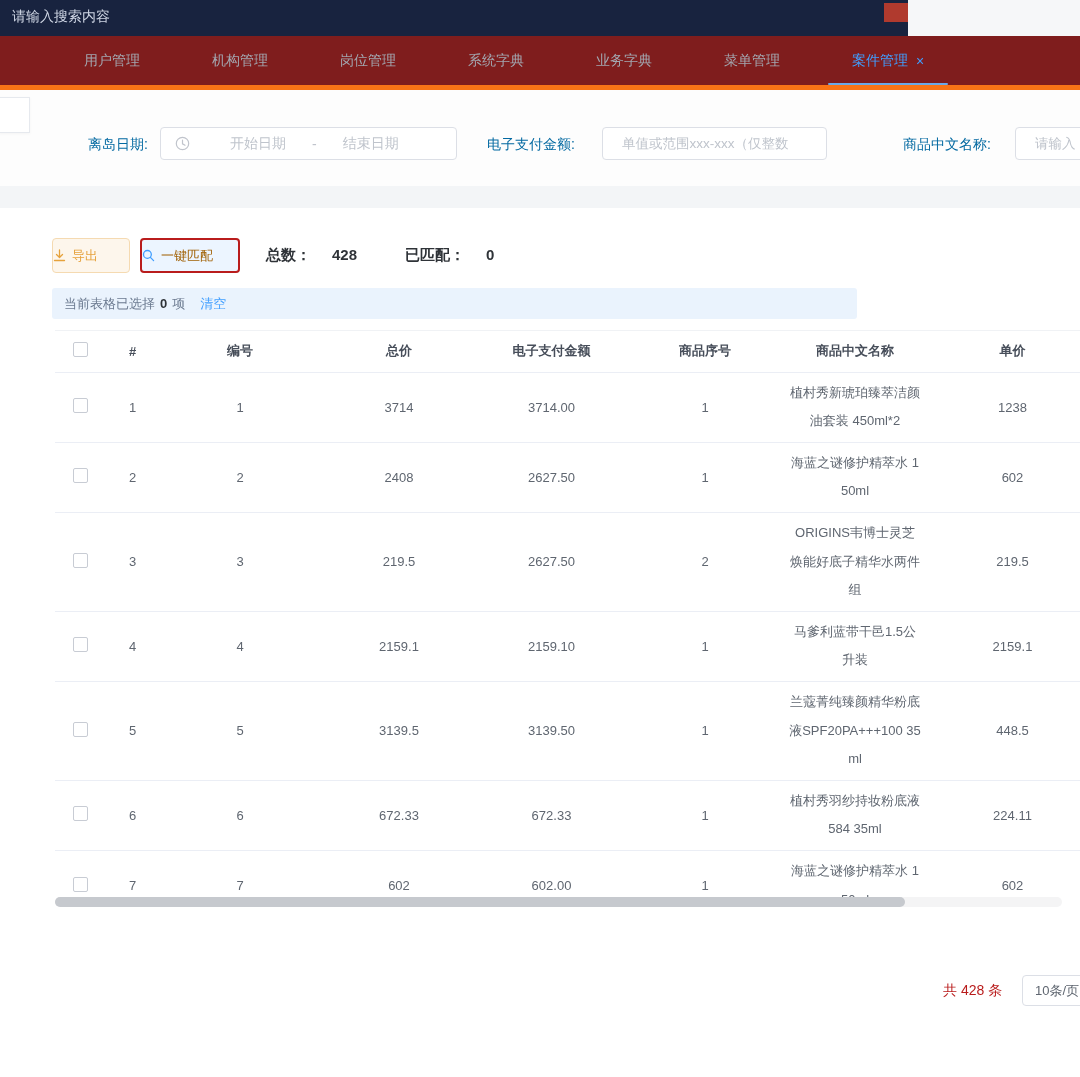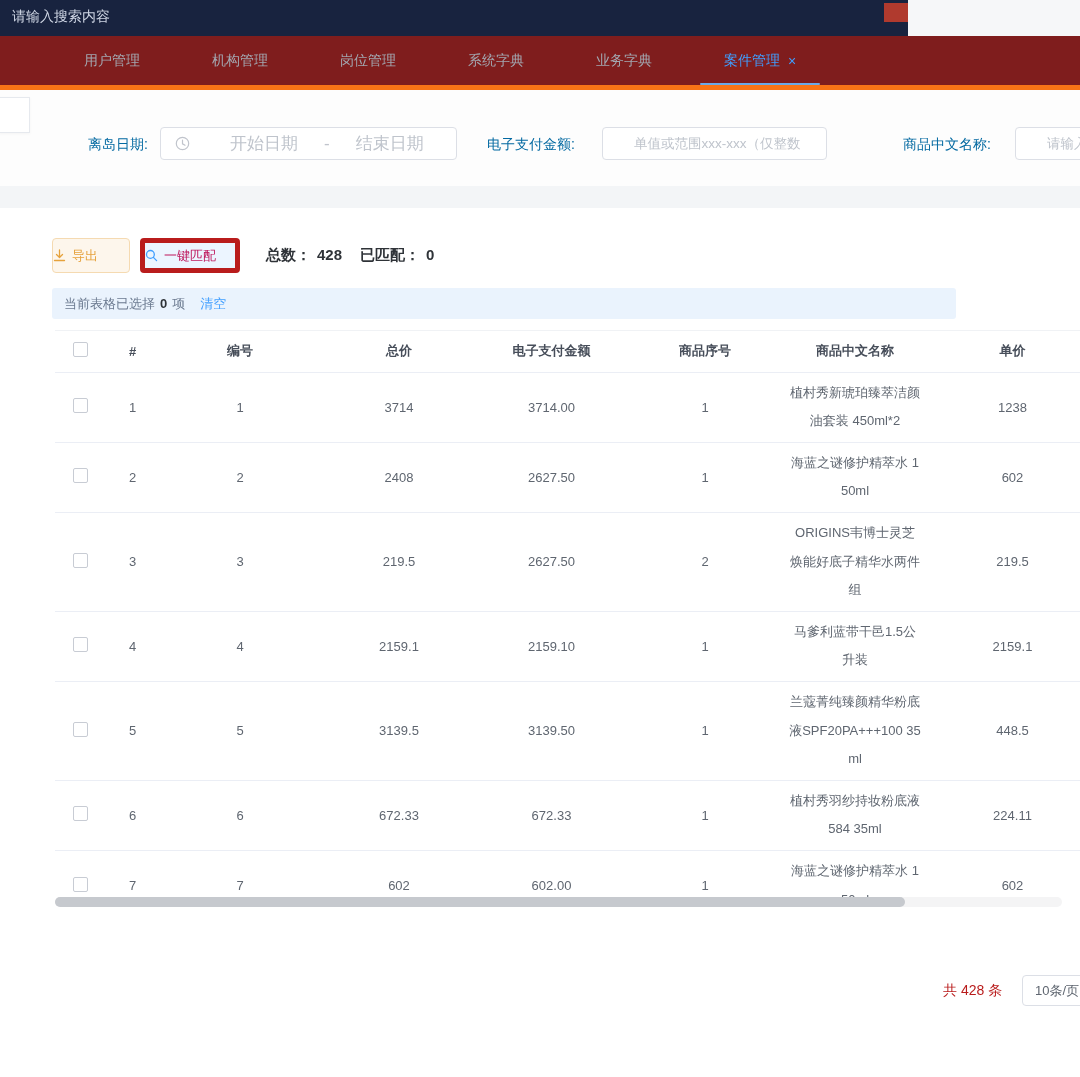--- a/index.html
+++ b/index.html
@@ -27,46 +27,46 @@
   .corner-box { position:absolute; left:-2px; top:97px; width:32px; height:36px; background:#fff;
     border:1px solid #e6e9ee; box-shadow:0 1px 3px rgba(0,0,0,0.04); }
   .edge-sliver { position:absolute; left:0; top:224px; width:26px; height:25px; background:#e9f3fd;
     border-radius:0 4px 4px 0; }
   .filter-label { position:absolute; font-size:14px; color:#0369a1; top:136px; }
   .lab-date { left:88px; }
   .lab-amount { left:487px; }
   .lab-name { left:903px; }
   .date-range { position:absolute; left:160px; top:127px; width:297px; height:33px;
     border:1px solid #dcdfe6; border-radius:4px; background:#fff; display:flex;
-    align-items:center; font-size:17px; color:#bfc4cc; }
+    align-items:center; font-size:14px; color:#bfc4cc; }
   .date-range .clock { margin-left:14px; display:flex; }
   .date-range .ph-start { margin-left:40px; }
   .date-range .dash { margin:0 26px; color:#c0c4cc; }
   .text-input { position:absolute; height:33px; border:1px solid #dcdfe6; border-radius:4px;
     background:#fff; font-size:13.5px; color:#bfc4cc; display:flex; align-items:center;
-    padding-left:31px; }
+    padding-left:19px; }
   .inp-amount { left:602px; top:127px; width:225px; }
   .inp-name { left:1015px; top:127px; width:120px; }
 
   .gap-band { position:absolute; left:0; top:186px; width:1080px; height:22px; background:#f3f5f7; }
   .main { position:absolute; left:0; top:208px; width:1080px; height:869px; background:#fff; }
 
   
   .btn { position:absolute; height:35px; border-radius:4px; font-size:13px; display:flex;
     align-items:center; justify-content:flex-start; cursor:pointer; gap:6px; }
   .btn-export { left:52px; top:238px; width:78px; background:#fdf6ec; border:1px solid #f5dab1;
     color:#e6a23c; }
-  .btn-match { left:140px; top:238px; width:100px; background:#ecf5ff; border:5px solid #b91c1c;
-    color:#be185d; }
+  .btn-match { left:140px; top:238px; width:100px; background:#ecf5ff; border:2px solid #b91c1c;
+    color:#a16207; }
   .stats { position:absolute; left:266px; top:246px; font-size:15px; color:#2f3338;
-    font-weight:bold; display:flex; gap:6px;text-align:center; }
+    font-weight:bold; display:flex; gap:21px;text-align:center; }
   .stats .val { font-weight:bold; }
 
   
-  .sel-bar { position:absolute; left:52px; top:288px; width:904px; height:31px;
+  .sel-bar { position:absolute; left:52px; top:288px; width:805px; height:31px;
     background:#eaf3fd; border-radius:3px; display:flex; align-items:center; font-size:13px;
     color:#6b7a90; padding-left:12px; gap:5px;text-align:right; }
   .sel-bar .count { color:#2f3338; font-weight:bold; }
   .sel-bar .clear { color:#409eff; margin-left:10px; cursor:pointer; }
 
   
   .table-viewport { position:absolute; left:55px; top:330px; width:1090px; height:575px;
     overflow:hidden; background:#fff; border-top:1px solid #f0f2f5; }
   .tr { display:flex; align-items:center; border-bottom:1px solid #ebeef5; min-height:68px; }
   .tr.head { min-height:40px; font-weight:bold; color:#474e5a; }
@@ -110,20 +110,23 @@
   </div>
   <div class="tab">
     <span>岗位管理</span>
   </div>
   <div class="tab">
     <span>系统字典</span>
   </div>
   <div class="tab">
     <span>业务字典</span>
   </div>
+  <div class="tab">
+    <span>菜单管理</span>
+  </div>
   <div class="tab active">
     <span>案件管理</span>
     <span class="tab-close">×</span>
   </div>
 </div>
 
 <div class="filter-section"></div>
 <div class="corner-box"></div>
 <div class="edge-sliver"></div>
 

